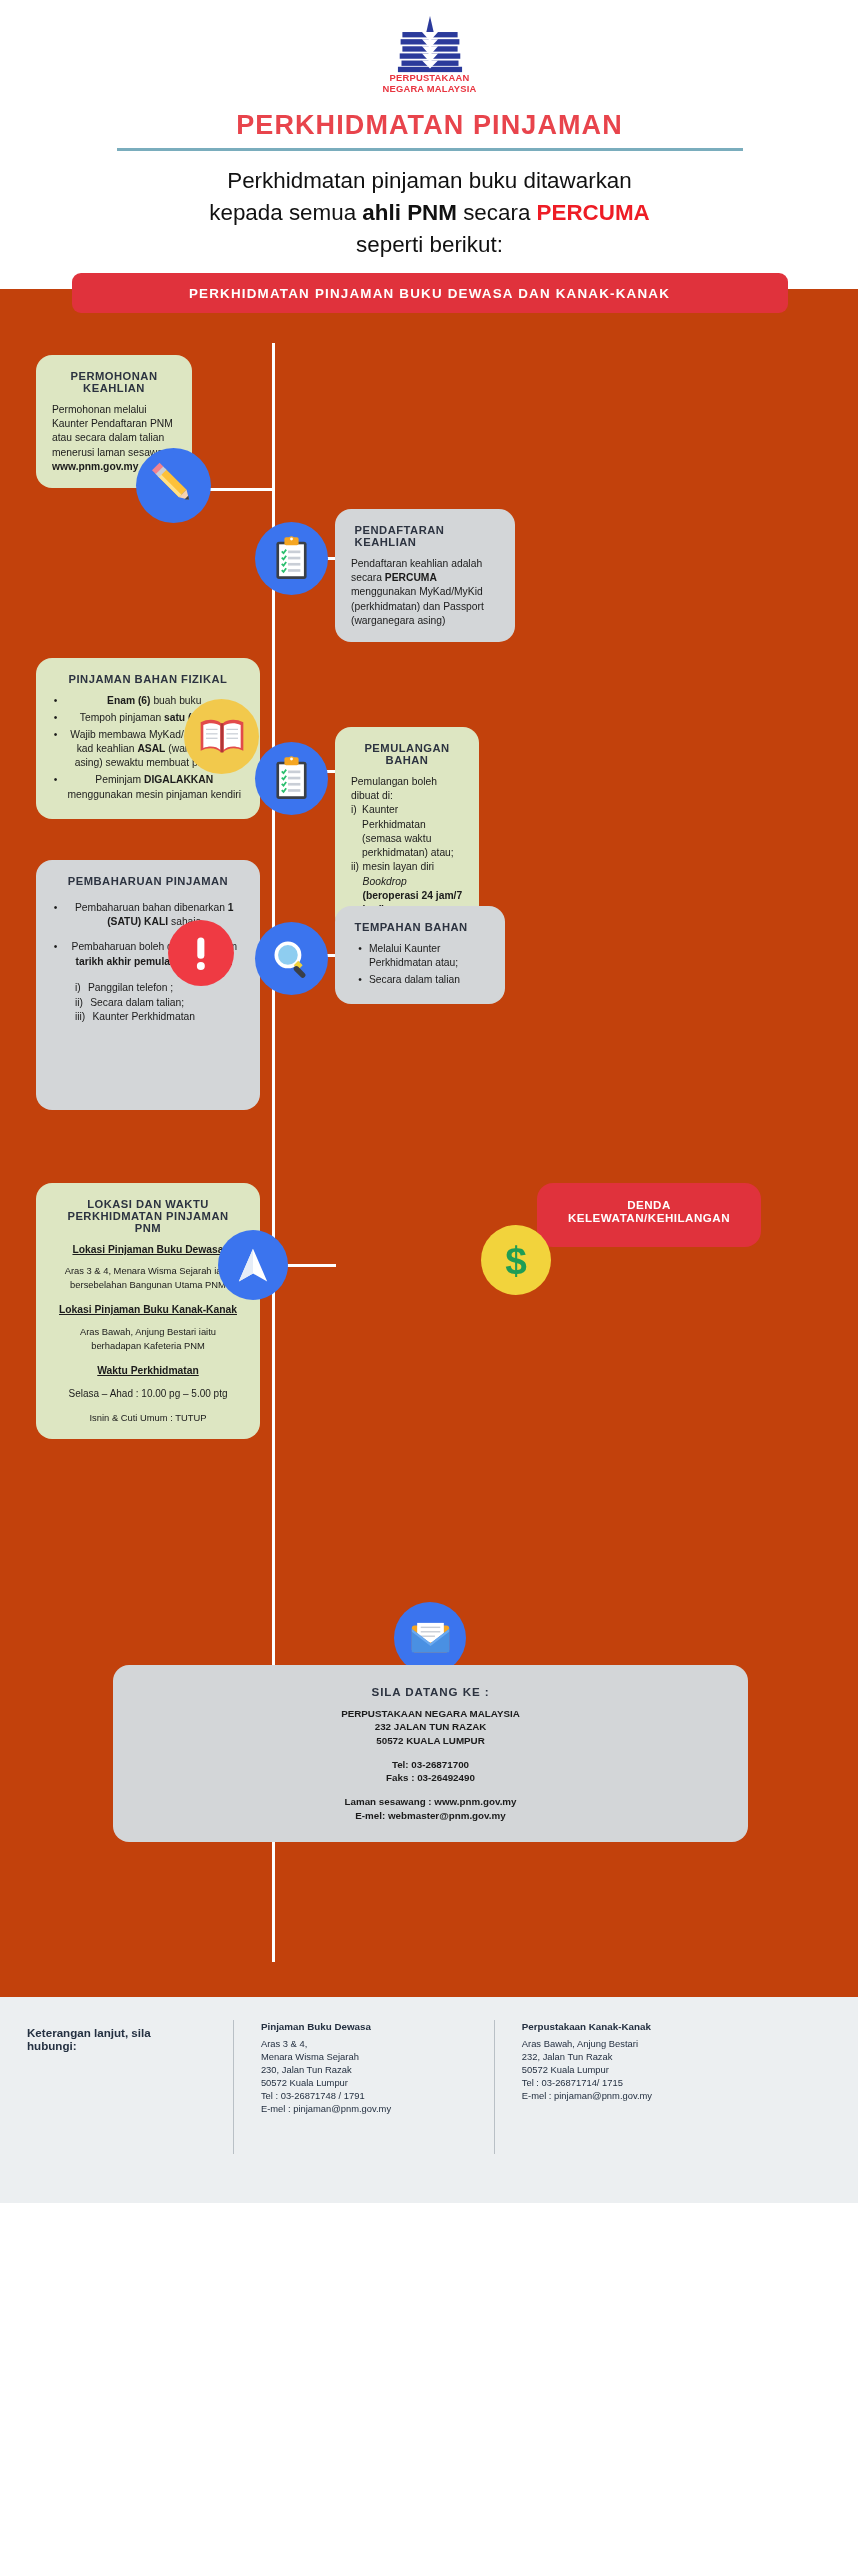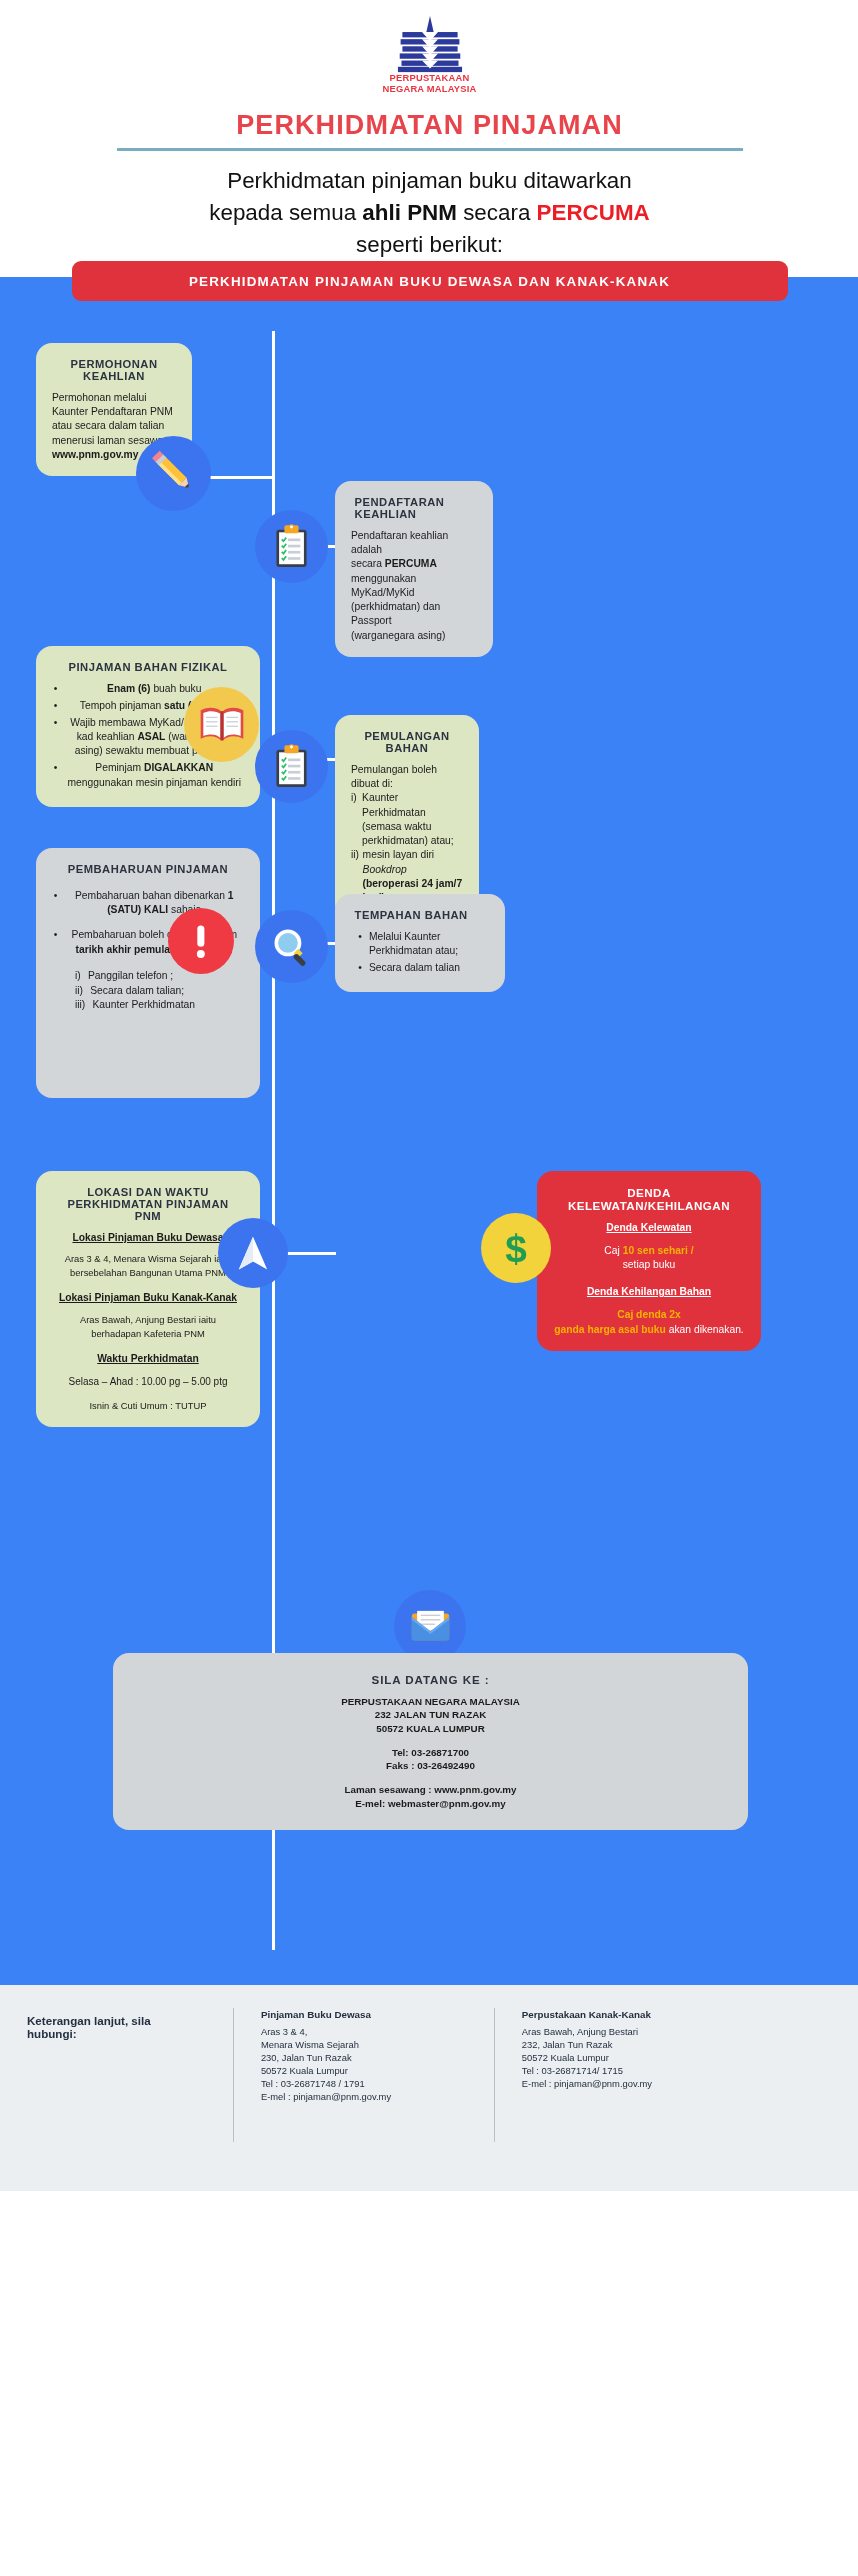--- a/index.html
+++ b/index.html
@@ -20,21 +20,21 @@
   .main-title { color:#e8444c; font-size:27px; font-weight:bold; letter-spacing:1.1px;
                 margin-top:16px; font-stretch:condensed; }
   .title-rule { width:626px; height:2.7px; background:#7aadbd; margin:7.2px auto 0 auto; }
   .intro { font-size:22.4px; color:#111; line-height:32px; margin-top:14.3px;
            padding:0 54px; font-weight:400; }
   .intro b { font-weight:bold; }
   .intro .percuma { color:#ee1c25; font-weight:bold; }
 
   
   .dark {
-    position:relative; background:#3b82f6; margin-top:16px;
+    position:relative; background:#c2410c; margin-top:28px;
     padding: 30px 0 36px 0; min-height: 1708px;
   }
   .spine { position:absolute; left:272px; top:54px; width:2.7px; height:1619px; background:#ffffff; }
 
   .banner {
     position:absolute; left:50%; transform:translateX(-50%); top:-16px;
     width:716px; background:#e0323c; color:#fff; border-radius:9px;
     padding:12.5px 0; text-align:center; font-size:13.4px; font-weight:bold;
     letter-spacing:1.2px;
   }
@@ -140,21 +140,21 @@
         <rect x="22" y="6" width="12" height="34" fill="#fdc13a"></rect>
         <rect x="22" y="6" width="4" height="34" fill="#ffe08a"></rect>
         <rect x="22" y="2" width="12" height="6" fill="#c9ced6"></rect>
         <rect x="22" y="-3" width="12" height="6" fill="#f2838f"></rect>
         <polygon points="22,40 34,40 28,50" fill="#f6d2b0"></polygon>
         <polygon points="25,46 31,46 28,50" fill="#3a3f47"></polygon>
       </g>
     </svg>
   </div>
 
-  <div class="card grey" style="left:335px; top:204px; width:158px;">
+  <div class="card grey" style="left:335px; top:220px; width:180px;">
     <div class="card-title" style="text-align:left; padding-left:3.6px;">PENDAFTARAN KEAHLIAN</div>
     <div class="card-body">
       <div>Pendaftaran keahlian adalah</div>
       <div><span>secara </span><b>PERCUMA</b></div>
       <div>menggunakan MyKad/MyKid</div>
       <div>(perkhidmatan) dan Passport</div>
       <div>(warganegara asing)</div>
     </div>
   </div>
 
@@ -311,28 +311,20 @@
 
   <div class="icon-circle" style="left:218px; top:941px; width:70px; height:70px; background:#3b74ee;">
     <svg width="36" height="39" viewBox="0 0 40 44">
       <polygon points="20,3 36,40 20,31 4,40" fill="#ffffff"></polygon>
       <polygon points="20,3 20,31 4,40" fill="#e6edf7"></polygon>
     </svg>
   </div>
 
   <div class="card red" style="left:537px; top:894px; width:224px;">
     <div class="card-title">DENDA KELEWATAN/KEHILANGAN</div>
-    <div class="card-body" style="text-align:center;">
-      <div style="font-weight:bold; text-decoration:underline; margin-top:3.6px;">Denda Kelewatan</div>
-      <div style="margin-top:9px;"><span>Caj </span><b style="color:#f5b301;">10 sen sehari /</b></div>
-      <div>setiap buku</div>
-      <div style="font-weight:bold; text-decoration:underline; margin-top:12.5px;">Denda Kehilangan Bahan</div>
-      <div style="margin-top:9px;"><b style="color:#f5b301;">Caj denda 2x</b></div>
-      <div><b style="color:#f5b301;">ganda harga asal buku</b><span> akan dikenakan.</span></div>
-    </div>
   </div>
 
   <div class="icon-circle" style="left:481px; top:936px; width:70px; height:70px; background:#f2d33c;">
     <svg width="30" height="45" viewBox="0 0 34 50">
       <text x="17" y="40" text-anchor="middle" font-size="44" font-weight="bold" fill="#1f9d55" font-family="'Liberation Sans', sans-serif">$</text>
     </svg>
   </div>
 
   <div class="icon-circle" style="left:394px; top:1313px; width:72px; height:72px; background:#3b74ee;">
     <svg width="41" height="32" viewBox="0 0 46 36">

